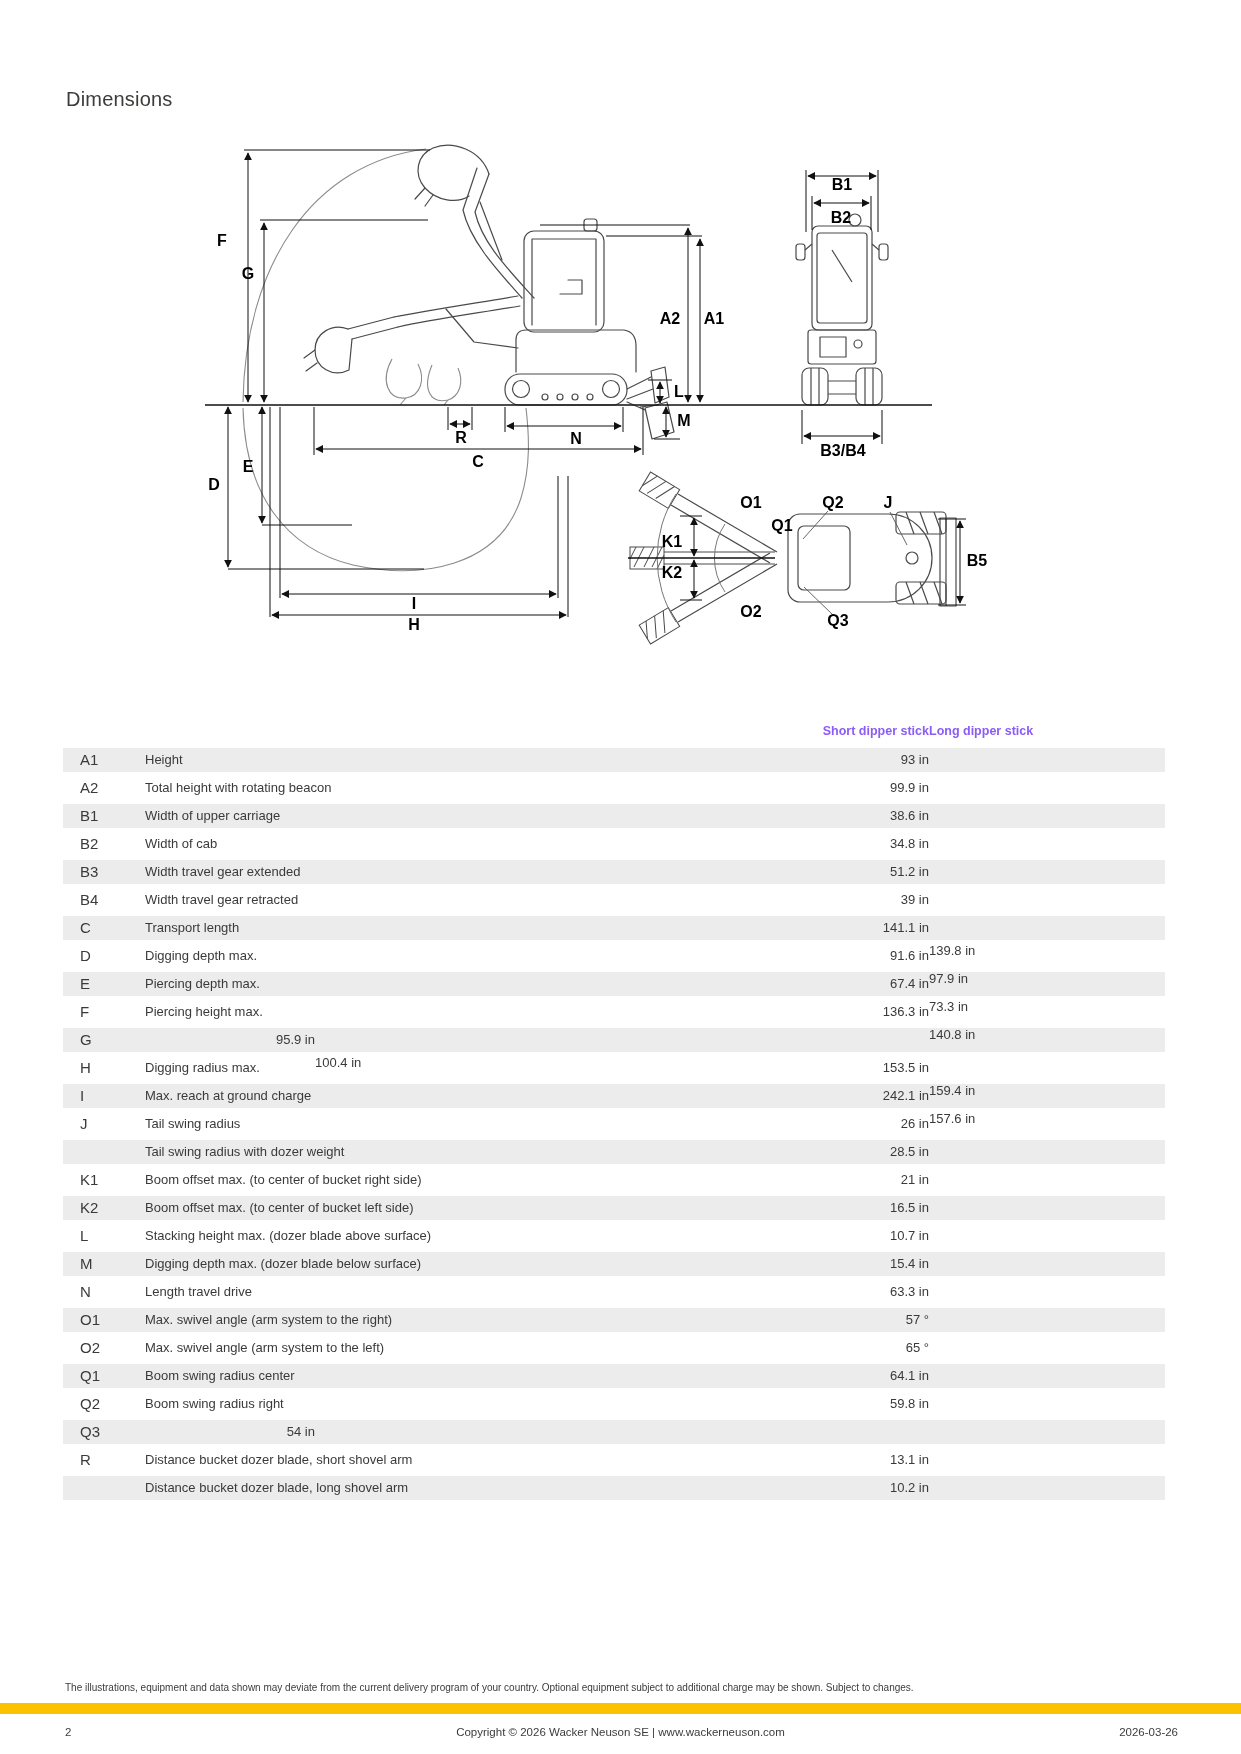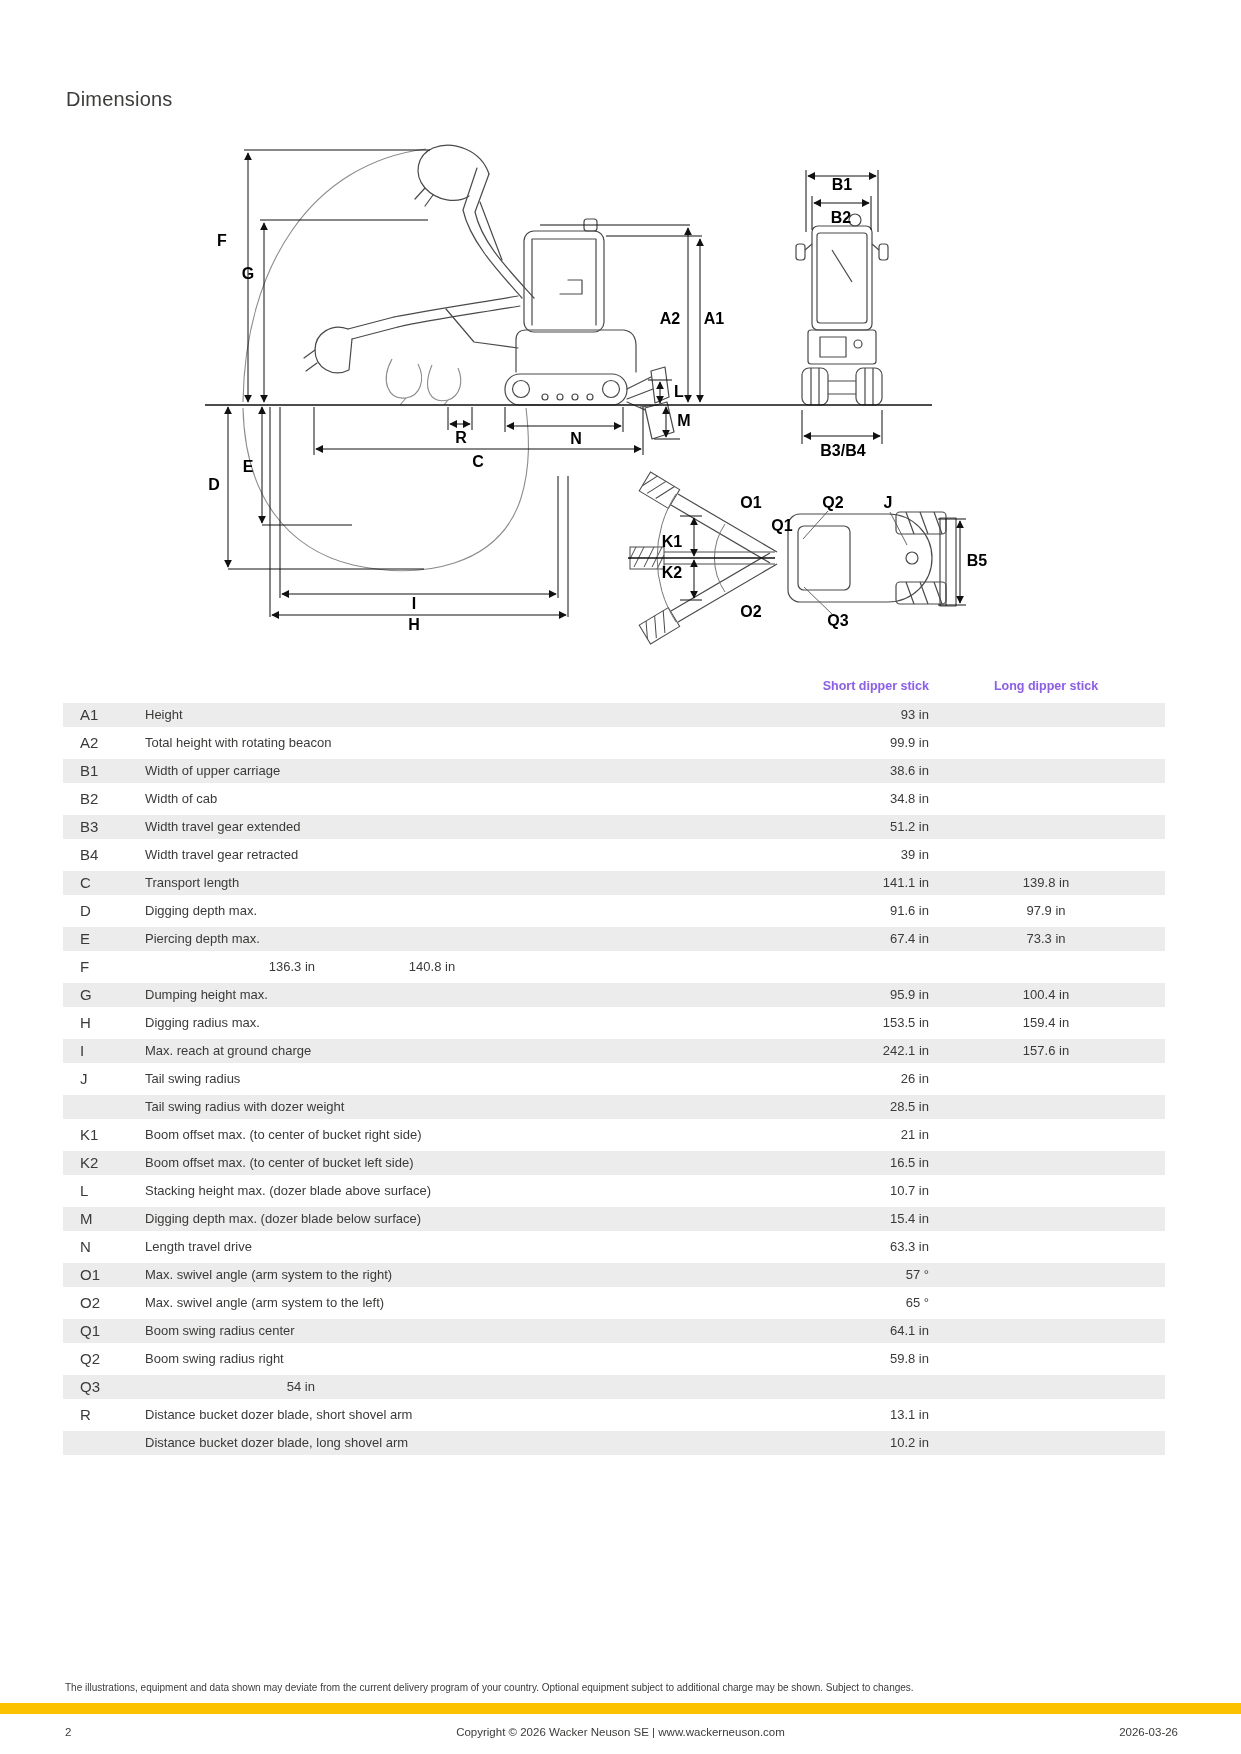--- a/index.html
+++ b/index.html
@@ -10,21 +10,21 @@
   .diagram svg{width:100%;height:100%;}
   text.dim-label{font-family:"Liberation Sans",sans-serif;font-weight:bold;font-size:16px;fill:#000;}
   
   .dims-table{position:absolute;left:63px;top:678px;width:1102px;font-size:13px;}
   .thead{display:flex;align-items:flex-end;font-weight:bold;font-size:12.5px;line-height:16px;margin-bottom:9px;color:#8b5cf6;}
   .trow{display:flex;align-items:center;height:24px;line-height:24px;margin-bottom:4px;background:#fff;}
   .trow.striped{background:#ececec;}
   .c-key{width:82px;padding-left:17px;box-sizing:border-box;font-size:15px;flex:none;}
   .c-desc{flex:1;min-width:0;white-space:nowrap;overflow:hidden;}
   .c-short{width:170px;text-align:right;flex:none;}
-  .c-long{width:236px;text-align:center;flex:none;padding-right:2px;box-sizing:border-box;}
+  .c-long{width:236px;text-align:left;flex:none;padding-right:2px;box-sizing:border-box;margin-top:45px;}
   
   .disclaimer{position:absolute;left:65px;top:1682px;width:1112px;font-size:10px;color:#3c3c3b;}
   .accent-bar{position:absolute;left:0;top:1703px;width:1241px;height:11px;background:#fcc200;}
   .footer-row{position:absolute;left:0;top:1726px;width:1241px;height:20px;font-size:11.5px;color:#3c3c3b;}
   .page-num{position:absolute;left:65px;top:0;}
   .copyright{position:absolute;left:0;width:100%;text-align:center;top:0;}
   .doc-date{position:absolute;right:63px;top:0;}
 </style>
 </head>
 <body>
@@ -269,26 +269,26 @@
           <span class="c-long">97.9 in</span>
         </div>
         <div class="trow striped">
           <span class="c-key">E</span>
           <span class="c-desc">Piercing depth max.</span>
           <span class="c-short">67.4 in</span>
           <span class="c-long">73.3 in</span>
         </div>
         <div class="trow">
           <span class="c-key">F</span>
+          <span class="c-desc">Piercing height max.</span>
           <span class="c-short">136.3 in</span>
           <span class="c-long">140.8 in</span>
         </div>
         <div class="trow striped">
           <span class="c-key">G</span>
-          <span class="c-desc">Dumping height max.</span>
           <span class="c-short">95.9 in</span>
           <span class="c-long">100.4 in</span>
         </div>
         <div class="trow">
           <span class="c-key">H</span>
           <span class="c-desc">Digging radius max.</span>
           <span class="c-short">153.5 in</span>
           <span class="c-long">159.4 in</span>
         </div>
         <div class="trow striped">

